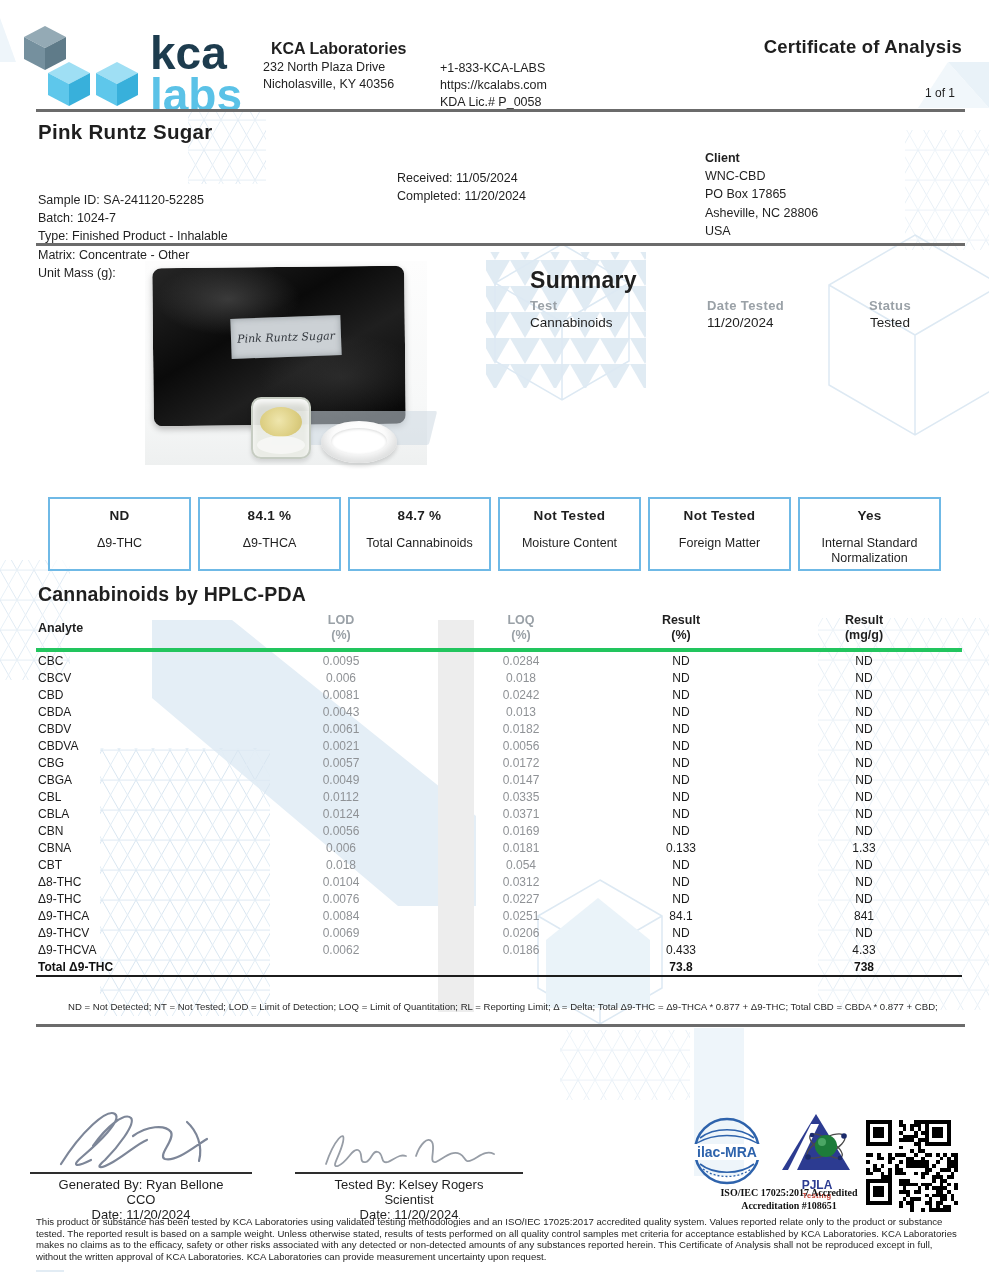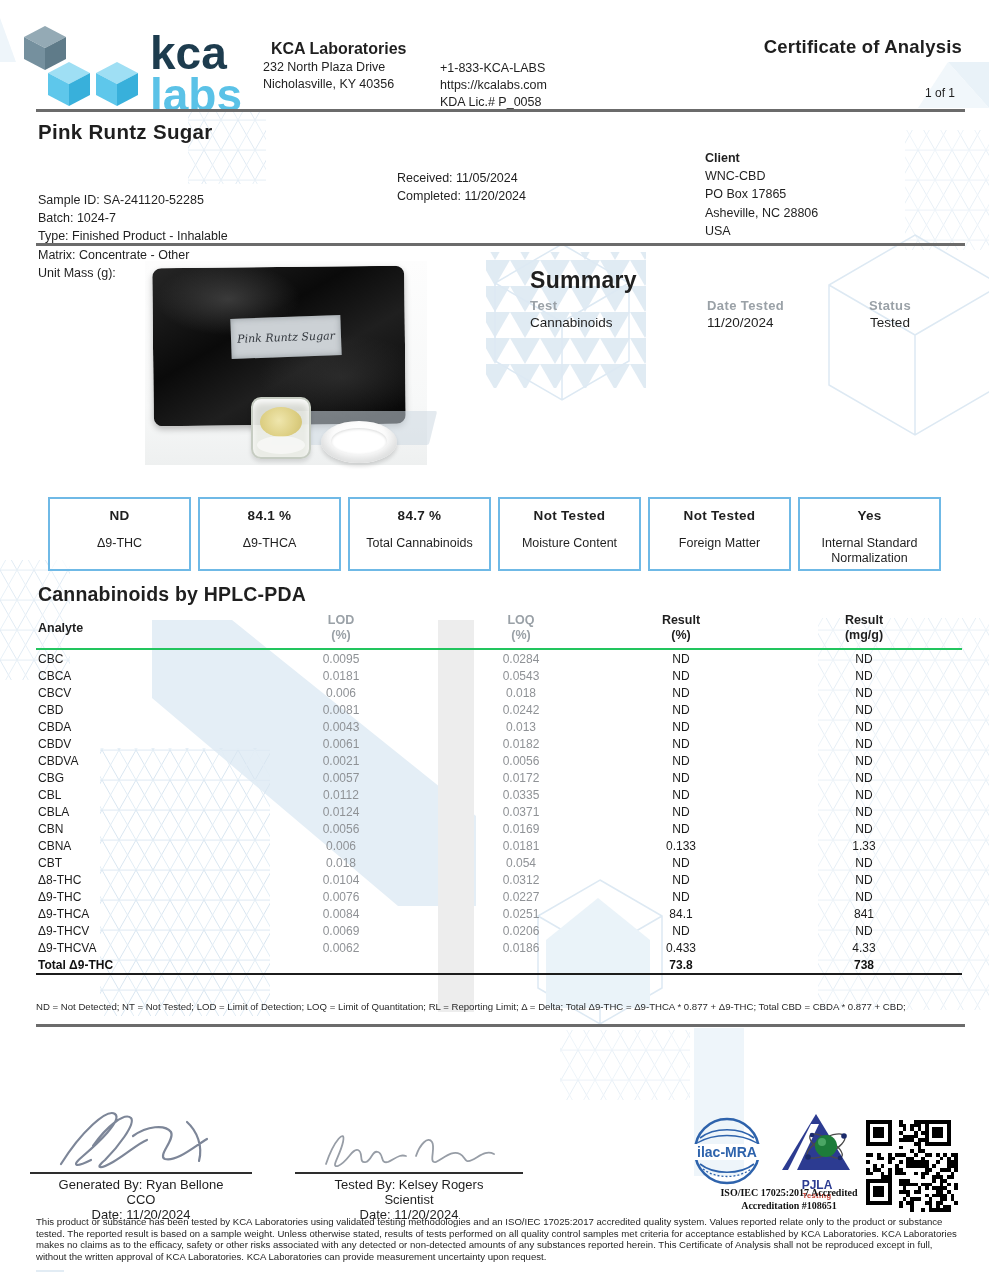--- a/index.html
+++ b/index.html
@@ -71,28 +71,28 @@
   .rbox{width:143px;height:74px;border:2px solid #6fb9e6;background:rgba(255,255,255,.72);
         display:flex;flex-direction:column;align-items:center;padding-top:9px;}
   .rbox-value{font-weight:bold;font-size:13.5px;letter-spacing:.3px;}
   .rbox-label{font-size:12.5px;margin-top:13px;text-align:center;line-height:15px;}
 
   
   .cann-heading{position:absolute;left:38px;top:583px;font-size:19.5px;font-weight:bold;letter-spacing:.2px;}
   .cann-table{position:absolute;left:36px;top:611px;width:926px;border-collapse:collapse;table-layout:fixed;
               border-bottom:2px solid #1c1c1c;}
   .cann-table th{font-size:12.5px;line-height:15px;font-weight:bold;padding:2px 0 5px 0;vertical-align:middle;}
-  .cann-table thead tr{border-bottom:2px solid #22c55e;}
+  .cann-table thead tr{border-bottom:4px solid #22c55e;}
   .cann-table th.analyte, .cann-table td.analyte{text-align:left;padding-left:2px;}
   .cann-table th.num, .cann-table td{text-align:center;}
   .gray-head{color:#9aa1a7;}
   .cann-table td{font-size:12px;padding:1.5px 0;color:#1c1c1c;}
   .cann-table td.lod, .cann-table td.loq{color:#8f9296;}
   .cann-table tr.total-row td{font-weight:bold;color:#111;}
-  .footnote{position:absolute;left:20px;top:1001px;font-size:9.6px;color:#2a2a2a;white-space:nowrap;padding-left:16px;}
+  .footnote{position:absolute;left:52px;top:1001px;font-size:9.6px;color:#2a2a2a;white-space:nowrap;padding-left:16px;}
 
   
   .sig{position:absolute;top:1100px;text-align:center;font-size:13px;line-height:15.2px;}
   .sig-left{left:30px;width:222px;}
   .sig-right{left:295px;width:228px;}
   .sig-art{height:72px;display:flex;align-items:flex-end;justify-content:center;}
   .sig-line{border-top:2px solid #2e2e2e;margin-bottom:3px;}
 
   
   .ilac{position:absolute;left:688px;top:1116px;width:78px;height:70px;}
@@ -273,27 +273,20 @@
     </thead>
     <tbody>
         <tr>
           <td class="analyte">CBC</td>
           <td class="lod">0.0095</td>
           <td class="loq">0.0284</td>
           <td class="pct">ND</td>
           <td class="mgg">ND</td>
         </tr>
         <tr>
-          <td class="analyte">CBCA</td>
-          <td class="lod">0.0181</td>
-          <td class="loq">0.0543</td>
-          <td class="pct">ND</td>
-          <td class="mgg">ND</td>
-        </tr>
-        <tr>
           <td class="analyte">CBCV</td>
           <td class="lod">0.006</td>
           <td class="loq">0.018</td>
           <td class="pct">ND</td>
           <td class="mgg">ND</td>
         </tr>
         <tr>
           <td class="analyte">CBD</td>
           <td class="lod">0.0081</td>
           <td class="loq">0.0242</td>
@@ -318,20 +311,27 @@
           <td class="analyte">CBDVA</td>
           <td class="lod">0.0021</td>
           <td class="loq">0.0056</td>
           <td class="pct">ND</td>
           <td class="mgg">ND</td>
         </tr>
         <tr>
           <td class="analyte">CBG</td>
           <td class="lod">0.0057</td>
           <td class="loq">0.0172</td>
+          <td class="pct">ND</td>
+          <td class="mgg">ND</td>
+        </tr>
+        <tr>
+          <td class="analyte">CBGA</td>
+          <td class="lod">0.0049</td>
+          <td class="loq">0.0147</td>
           <td class="pct">ND</td>
           <td class="mgg">ND</td>
         </tr>
         <tr>
           <td class="analyte">CBL</td>
           <td class="lod">0.0112</td>
           <td class="loq">0.0335</td>
           <td class="pct">ND</td>
           <td class="mgg">ND</td>
         </tr>

